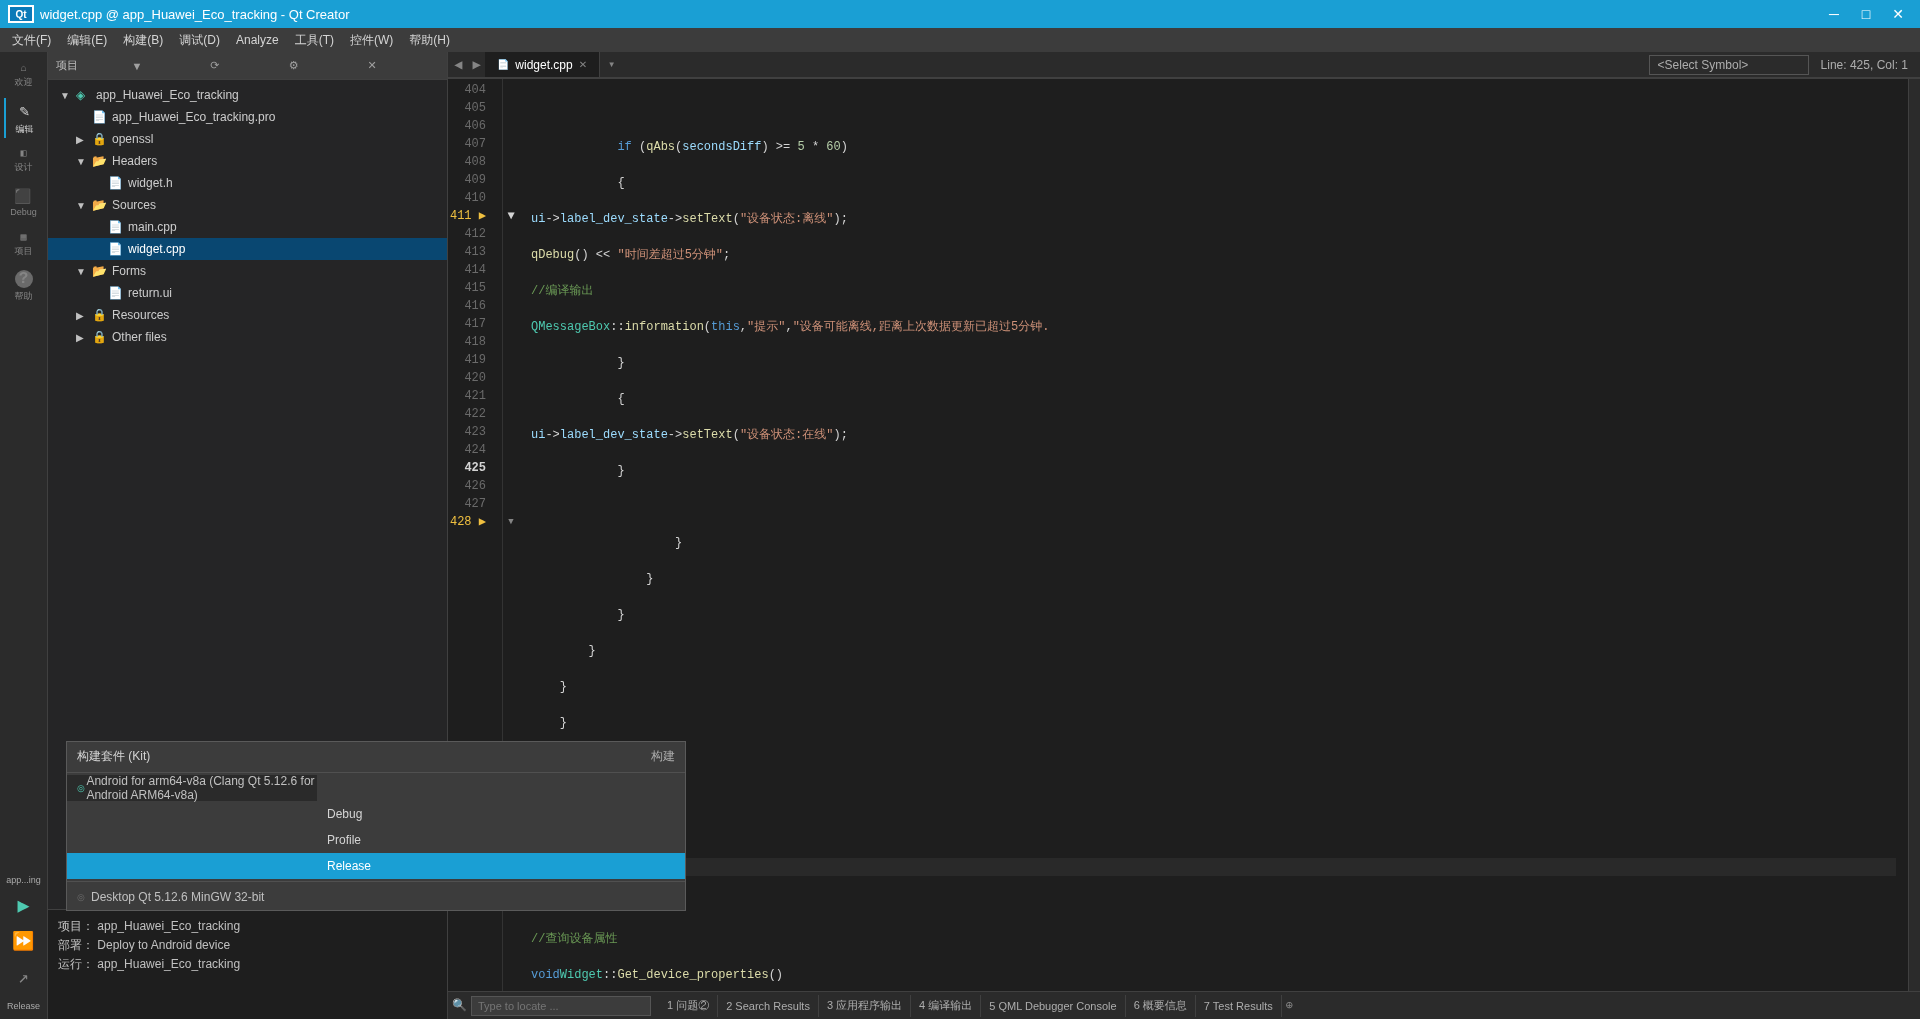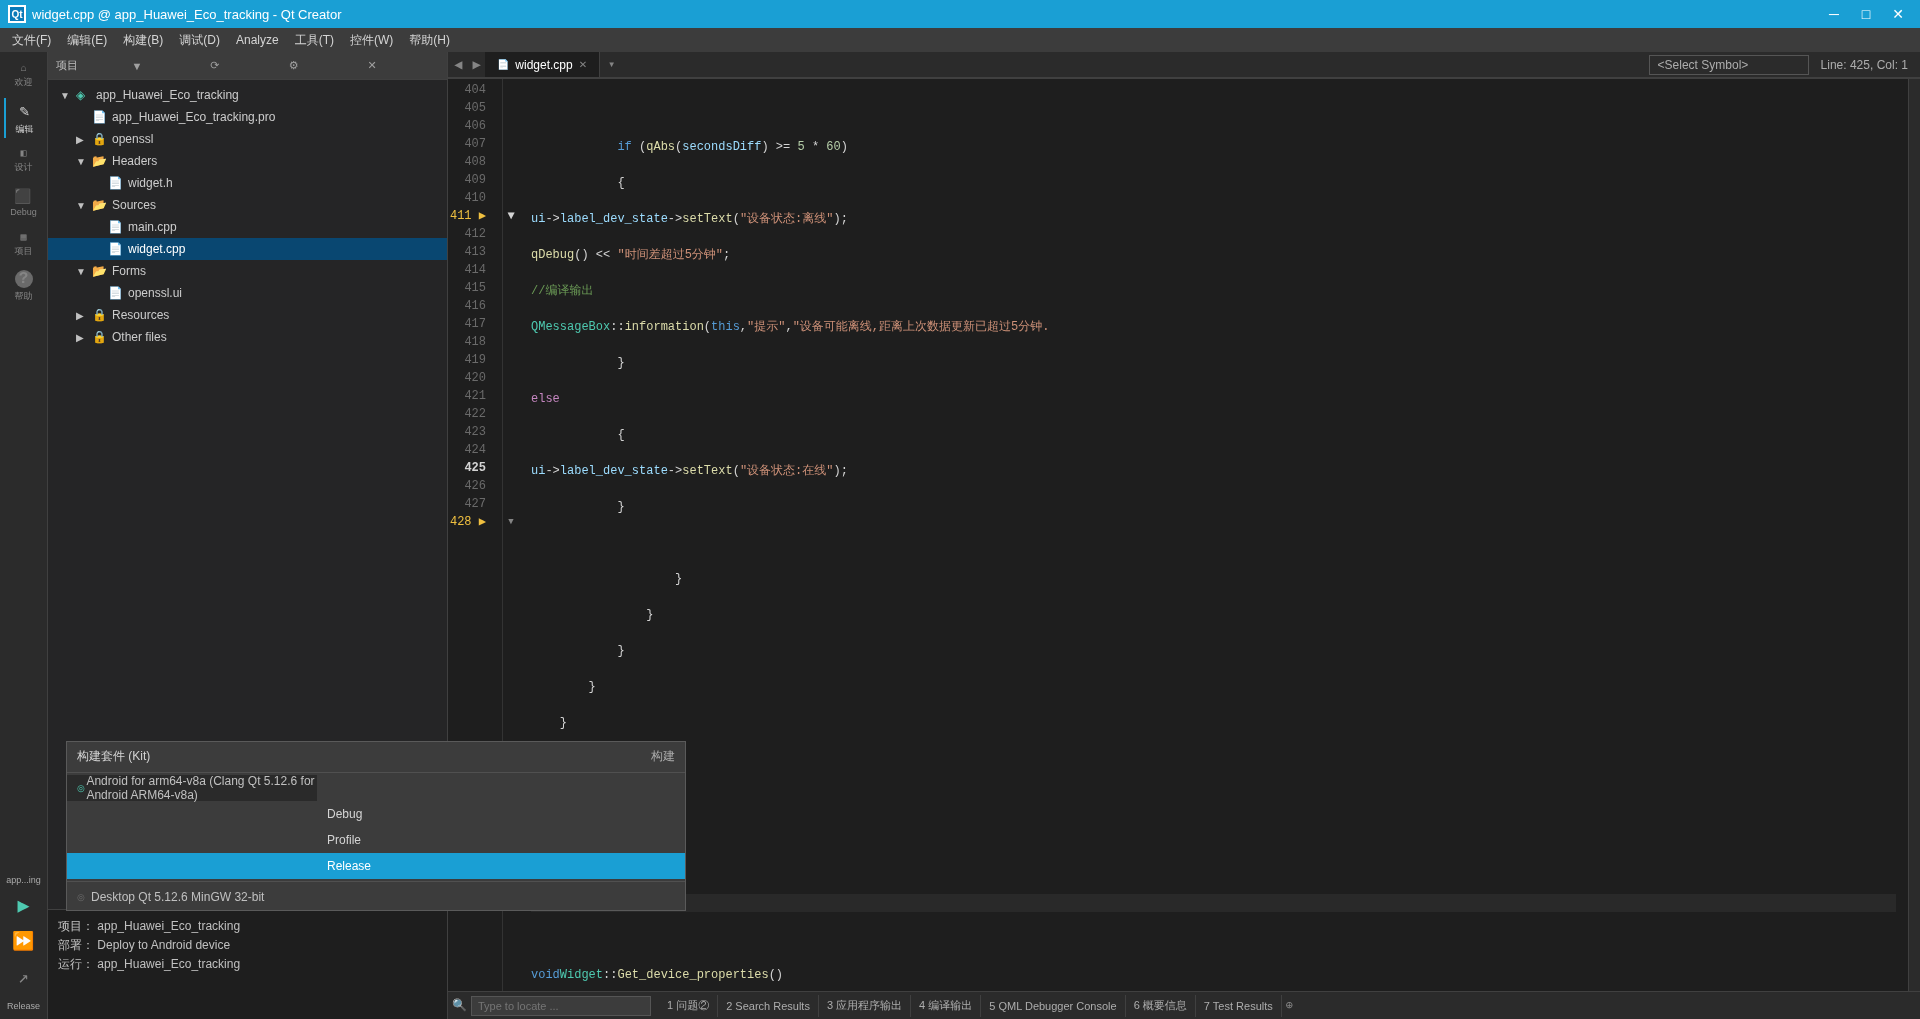--- a/index.html
+++ b/index.html
@@ -1,20 +1,20 @@
 <!DOCTYPE html>
 <html><head>
   <meta charset="utf-8">
   <style>
     * { margin: 0; padding: 0; box-sizing: border-box; }
     body { font-family: 'Consolas', 'Courier New', monospace; font-size: 12px; background: #2b2b2b; color: #d4d4d4; overflow: hidden; width: 1920px; height: 1019px; }
 
     
     #title-bar { background: #1a9fd4; height: 28px; display: flex; align-items: center; padding: 0 8px; color: white; font-size: 13px; font-family: 'Segoe UI', sans-serif; }
-    #title-bar .app-icon { width: 18px; height: 18px; margin-right: 6px; background: #0a7ab8; border: 2px solid #fff; display: flex; align-items: center; justify-content: center; font-size: 10px; font-weight: bold; }
+    #title-bar .app-icon { width: 26px; height: 18px; margin-right: 6px; background: #0a7ab8; border: 2px solid #fff; display: flex; align-items: center; justify-content: center; font-size: 10px; font-weight: bold; }
     #title-bar .title-text { flex: 1; }
     #title-bar .win-controls { display: flex; gap: 4px; }
     #title-bar .win-btn { width: 28px; height: 20px; display: flex; align-items: center; justify-content: center; cursor: pointer; font-size: 14px; }
 
     
     #menu-bar { background: #3c3c3c; height: 24px; display: flex; align-items: center; padding: 0 4px; font-family: 'Segoe UI', sans-serif; font-size: 12px; color: #d4d4d4; }
     .menu-item { padding: 2px 8px; cursor: pointer; }
 
     
     #main { display: flex; height: calc(1019px - 52px); }
@@ -216,21 +216,21 @@
         <span class="indent" style="width:20px"></span>
         <span class="arrow fold-open"></span>
         <span class="file-icon" style="color:#e8c44a;">📂</span>
         <span class="item-name">Forms</span>
       </div>
 
       <div class="tree-item">
         <span class="indent" style="width:36px"></span>
         <span class="arrow" style="width:16px"></span>
         <span class="file-icon" style="color:#aaa;">📄</span>
-        <span class="item-name">openssl.ui</span>
+        <span class="item-name">return.ui</span>
       </div>
 
       <div class="tree-item">
         <span class="indent" style="width:20px"></span>
         <span class="arrow fold-closed"></span>
         <span class="file-icon" style="color:#e8c44a;">🔒</span>
         <span class="item-name">Resources</span>
       </div>
 
       <div class="tree-item">
@@ -372,36 +372,36 @@
       </div>
 
       <div id="code-content" style="flex:1; overflow:auto; padding:2px 12px; font-size:12px; line-height:18px; white-space:pre; background:#1e1e1e;">
 <div class="code-line"><span class="kw">            if</span> (<span class="fn">qAbs</span>(<span class="var">secondsDiff</span>) &gt;= <span class="num">5</span> * <span class="num">60</span>)</div>
 <div class="code-line">            {</div>
 <div class="code-line">                <span class="var">ui</span>-&gt;<span class="var">label_dev_state</span>-&gt;<span class="fn">setText</span>(<span class="str">"设备状态:离线"</span>);</div>
 <div class="code-line">                <span class="fn">qDebug</span>() &lt;&lt; <span class="str">"时间差超过5分钟"</span>;</div>
 <div class="code-line">                <span class="cmt">//编译输出</span></div>
 <div class="code-line">                <span class="cls">QMessageBox</span>::<span class="fn">information</span>(<span class="kw">this</span>,<span class="str">"提示"</span>,<span class="str">"设备可能离线,距离上次数据更新已超过5分钟.</span></div>
 <div class="code-line">            }</div>
-<div class="code-line">            <span class="kw2">else</span></div>
 <div class="code-line">            {</div>
 <div class="code-line">                <span class="var">ui</span>-&gt;<span class="var">label_dev_state</span>-&gt;<span class="fn">setText</span>(<span class="str">"设备状态:在线"</span>);</div>
 <div class="code-line">            }</div>
 <div class="code-line"></div>
 <div class="code-line">                    }</div>
 <div class="code-line">                }</div>
 <div class="code-line">            }</div>
 <div class="code-line">        }</div>
 <div class="code-line">    }</div>
 <div class="code-line">    }</div>
 <div class="code-line">    <span class="kw">return</span>;</div>
 <div class="code-line">}</div>
 <div class="code-line">}</div>
 <div class="code-line current"></div>
 <div class="code-line"></div>
+<div class="code-line"><span class="cmt">//查询设备属性</span></div>
 <div class="code-line"><span class="kw">void</span> <span class="cls">Widget</span>::<span class="fn">Get_device_properties</span>()</div>
       </div>
 
       <div style="width:12px; background:#2b2b2b; border-left:1px solid #404040; flex-shrink:0;"></div>
 
     </div>
 
     <div id="bottom-tabs" style="height:28px; background:#2b2b2b; display:flex; align-items:center; border-top:1px solid #404040; padding:0 4px;">
       <div style="display:flex; align-items:center; margin-right:8px;">
         <span style="color:#858585; font-size:12px; margin-right:4px;">🔍</span>

